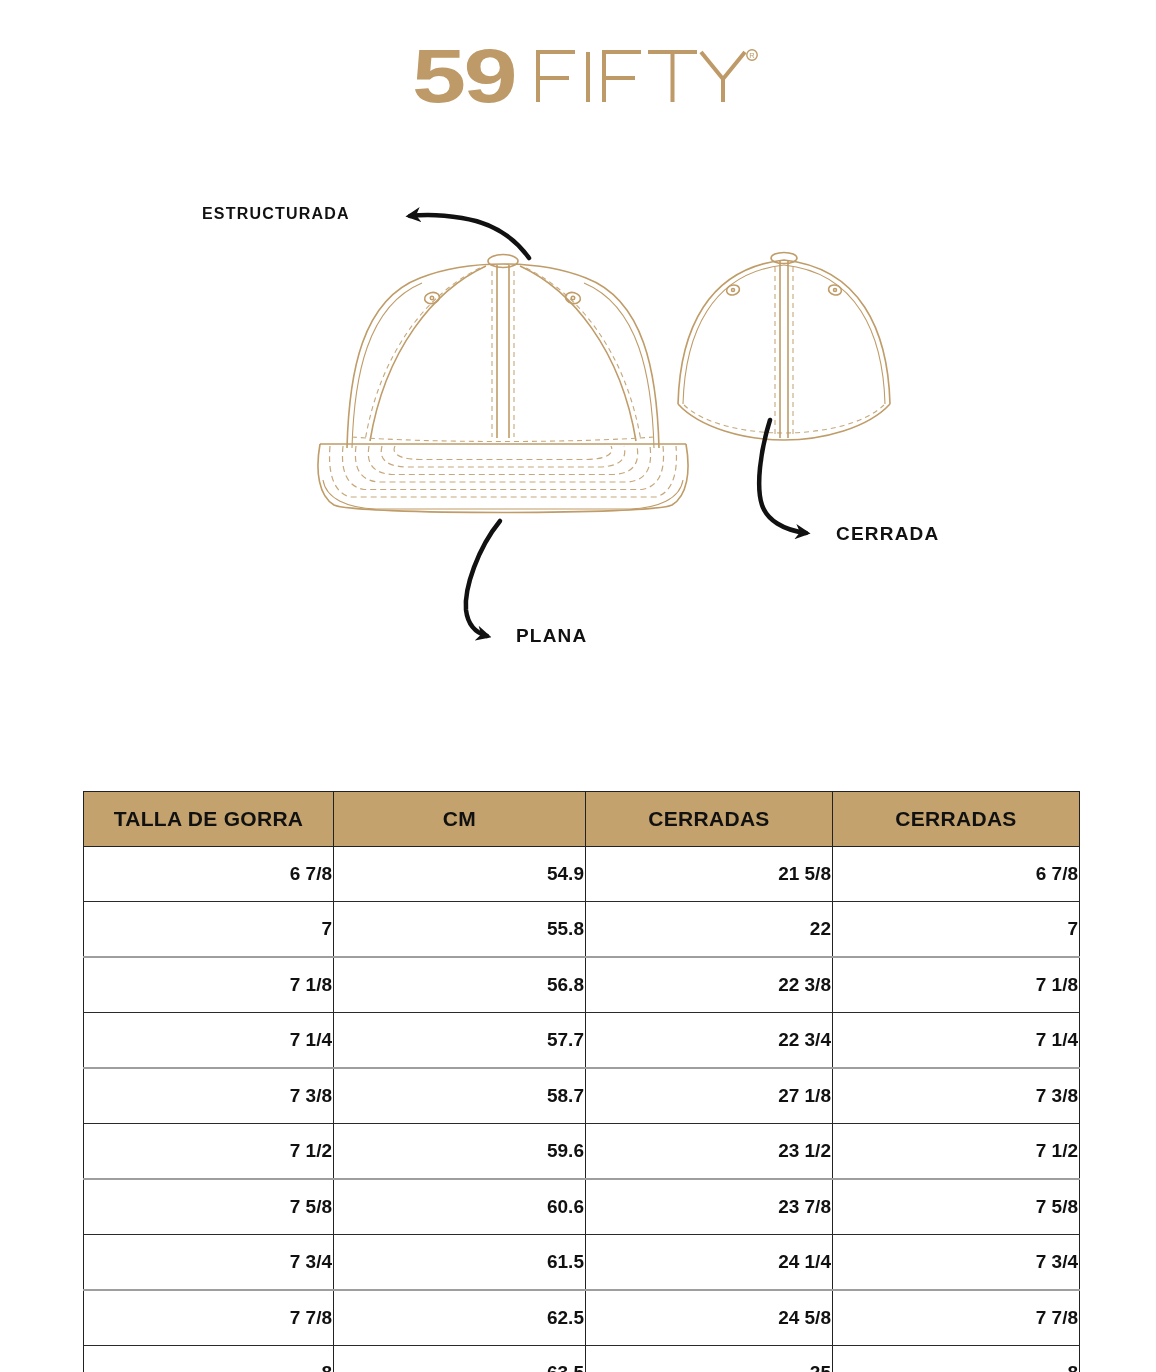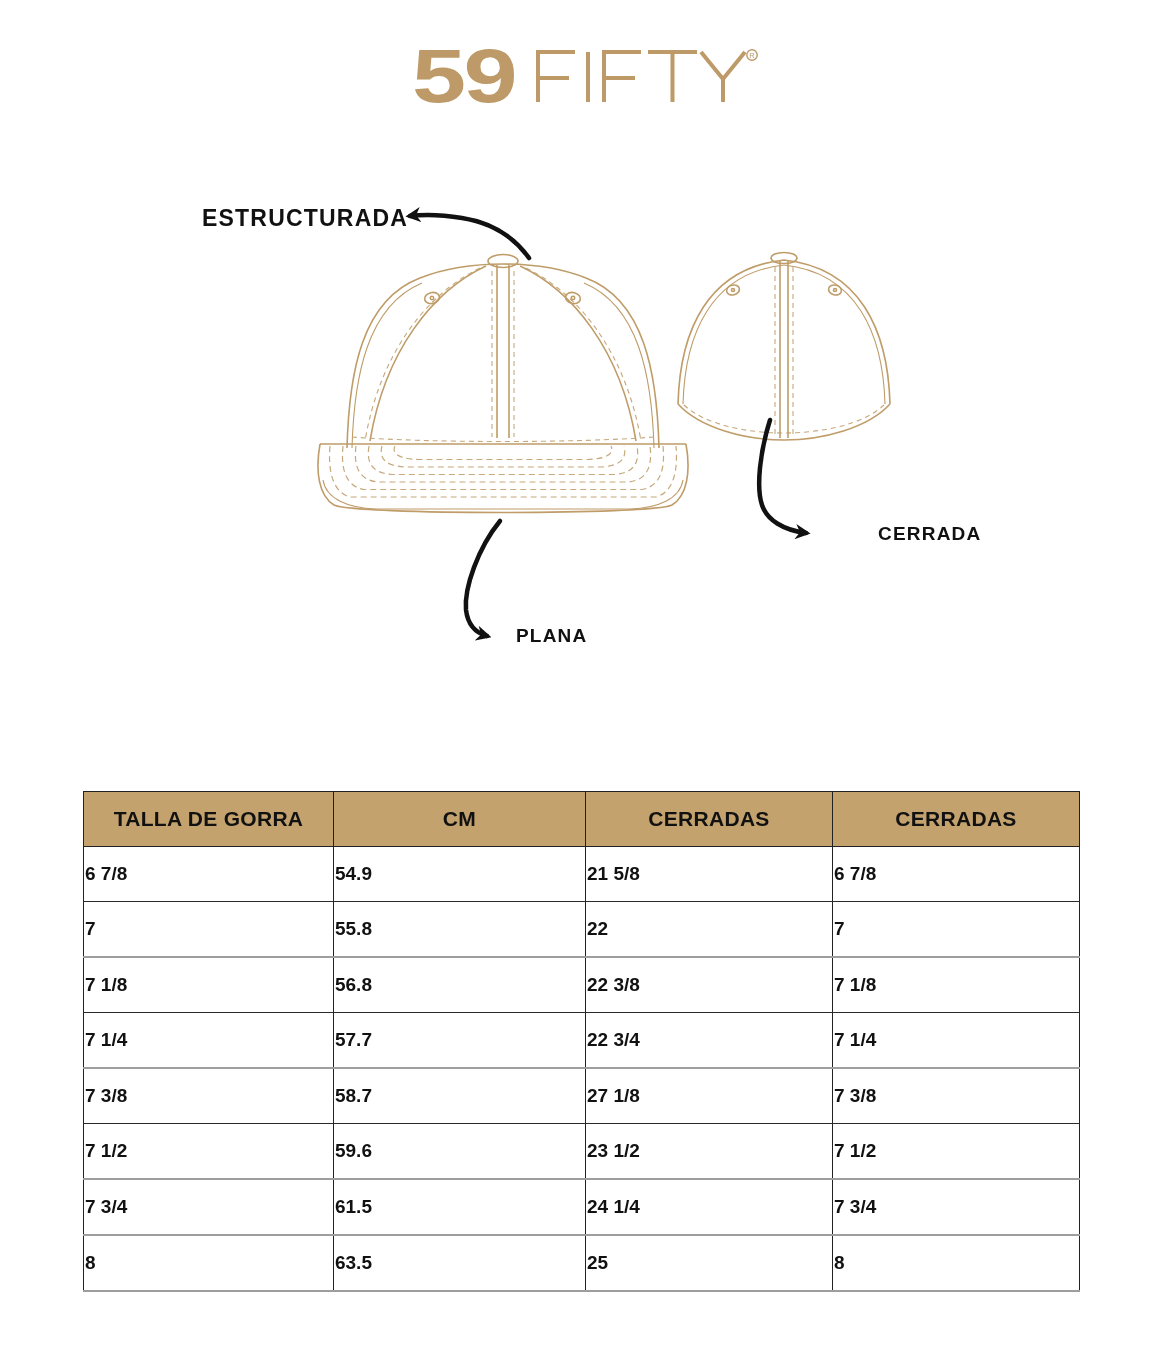--- a/index.html
+++ b/index.html
@@ -1,30 +1,30 @@
 <!DOCTYPE html>
 <html><head>
 <meta charset="utf-8">
 <style>
   html,body{margin:0;padding:0;background:#fff;}
   .page{position:relative;width:1156px;height:1372px;background:#ffffff;
         font-family:"Liberation Sans", sans-serif;overflow:hidden;color:#111;}
   .logo-svg{position:absolute;left:412px;top:42px;}
   .diagram-svg{position:absolute;left:0;top:0;}
   .diagram-label{position:absolute;font-weight:bold;color:#111;white-space:nowrap;}
-  .lbl-estructurada{left:202px;top:205px;font-size:23px;letter-spacing:1.2px;}
-  .lbl-cerrada{left:878px;top:523px;font-size:19px;letter-spacing:1.2px;}
+  .lbl-estructurada{left:202px;top:205px;font-size:16px;letter-spacing:1.2px;}
+  .lbl-cerrada{left:836px;top:523px;font-size:19px;letter-spacing:1.2px;}
   .lbl-plana{left:516px;top:625px;font-size:19px;letter-spacing:1.2px;}
   table.size-table{position:absolute;left:83px;top:747px;width:997px;
         border-collapse:collapse;table-layout:fixed;border:1px solid #222;margin-top:44px;}
   table.size-table th{background:#c3a26e;border:1px solid #222;height:52px;
         font-size:21px;font-weight:bold;text-align:center;letter-spacing:0.3px;color:#111;}
   table.size-table td{border-left:1px solid #222;border-right:1px solid #222;
         border-bottom:1px solid #2a2a2a;height:52px;font-size:19px;font-weight:bold;
-        text-align:left;color:#111;background:#fff;}
+        text-align:right;color:#111;background:#fff;}
   table.size-table tr.sep td{border-bottom:2px solid #9e9e9e;}
   col.c1{width:25.1%}col.c2{width:25.3%}col.c3{width:24.8%}col.c4{width:24.8%}
 </style>
 </head>
 <body>
 
 <div class="page">
 
   <svg class="logo-svg" width="352" height="66" viewBox="0 0 352 66">
     <text x="0" y="60" font-size="76" font-weight="bold" fill="#bd9a67" letter-spacing="-2" transform="scale(1.28,1)" font-family="Liberation Sans, sans-serif">59</text>
@@ -170,26 +170,38 @@
           <td>58.7</td>
           <td>27 1/8</td>
           <td>7 3/8</td>
         </tr>
         <tr class="sep">
           <td>7 1/2</td>
           <td>59.6</td>
           <td>23 1/2</td>
           <td>7 1/2</td>
         </tr>
+        <tr>
+          <td>7 5/8</td>
+          <td>60.6</td>
+          <td>23 7/8</td>
+          <td>7 5/8</td>
+        </tr>
         <tr class="sep">
           <td>7 3/4</td>
           <td>61.5</td>
           <td>24 1/4</td>
           <td>7 3/4</td>
         </tr>
+        <tr>
+          <td>7 7/8</td>
+          <td>62.5</td>
+          <td>24 5/8</td>
+          <td>7 7/8</td>
+        </tr>
         <tr class="sep">
           <td>8</td>
           <td>63.5</td>
           <td>25</td>
           <td>8</td>
         </tr>
       </tbody>
   </table>
 
 </div>

